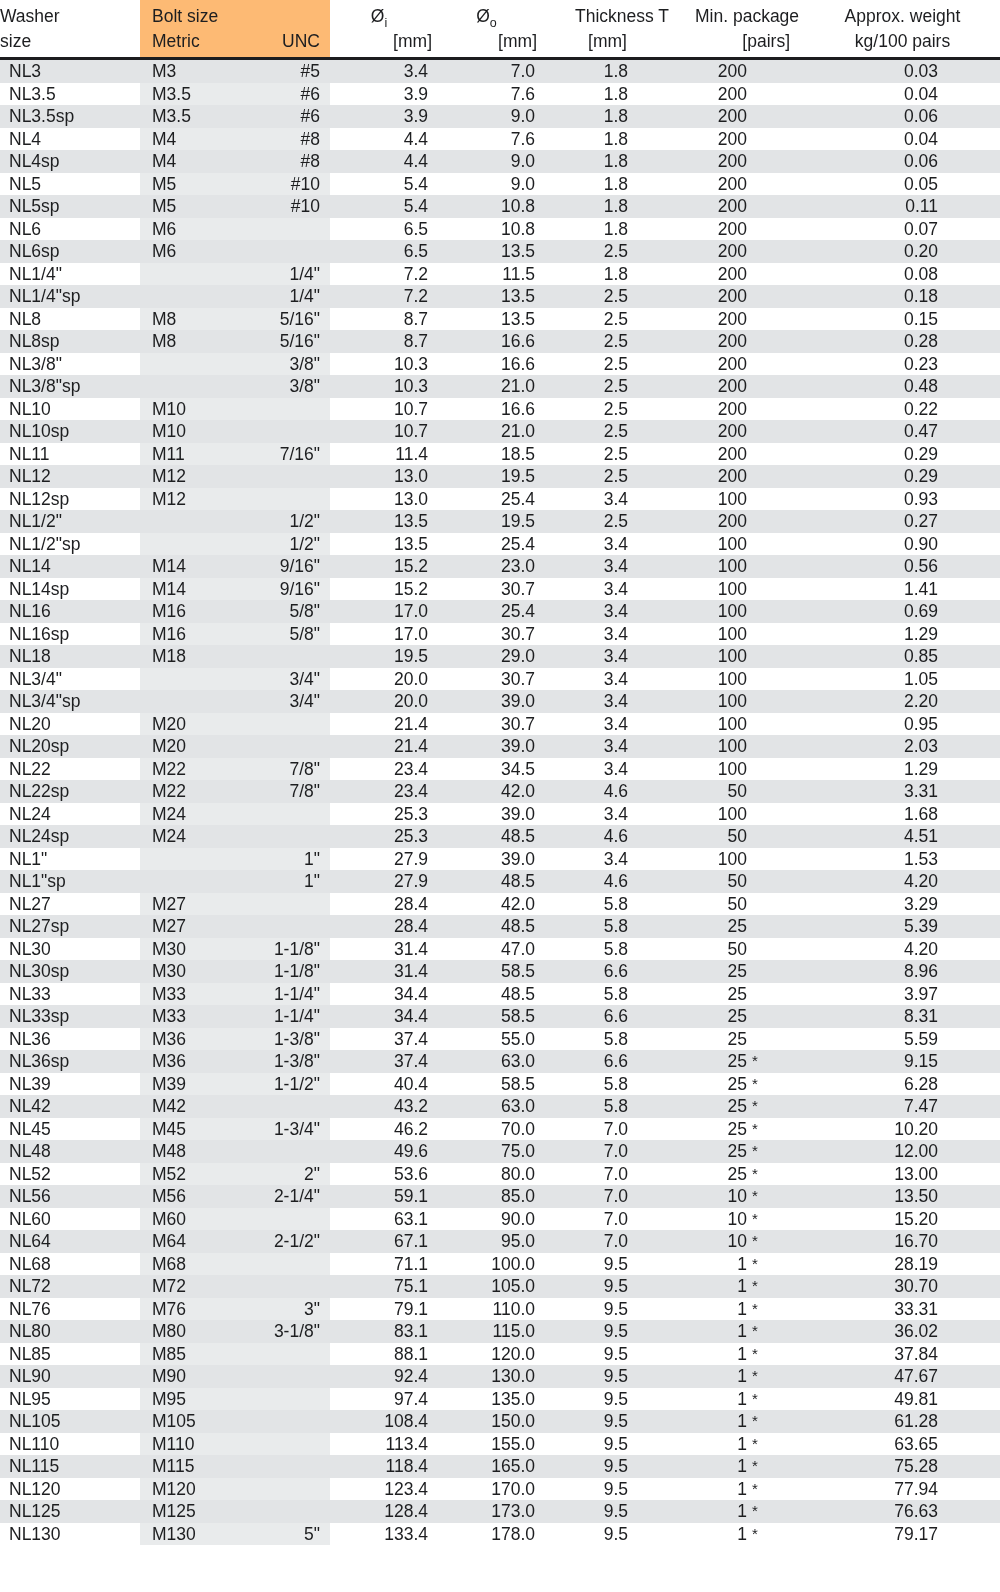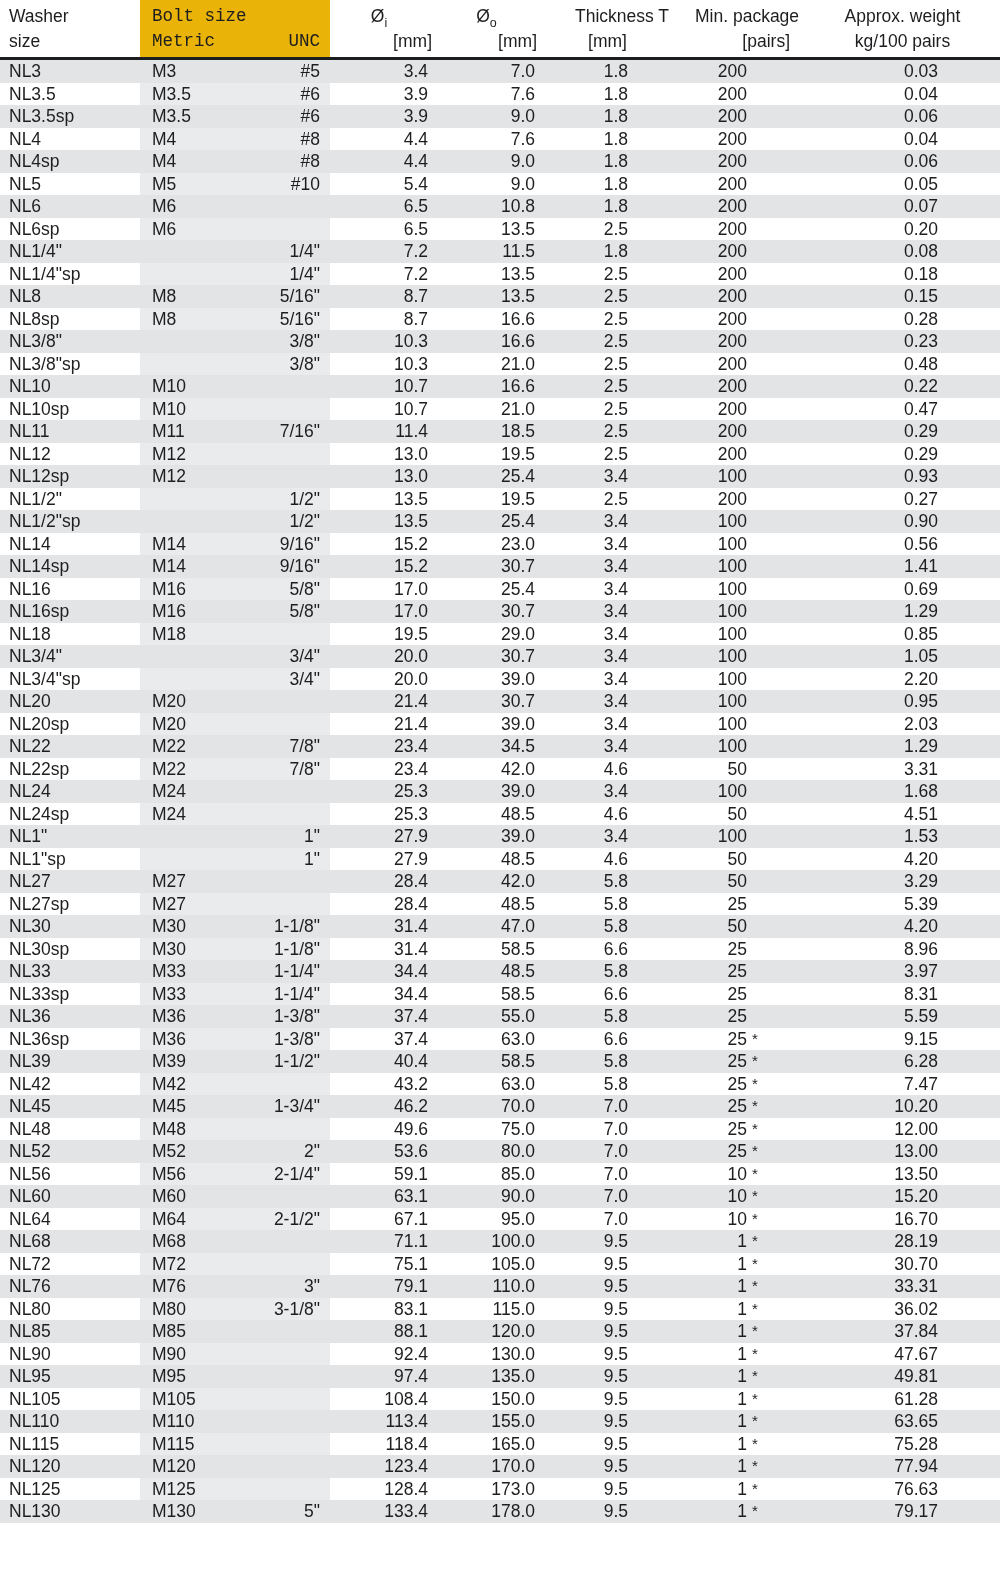--- a/index.html
+++ b/index.html
@@ -27,22 +27,22 @@
   thead th {
     vertical-align: top;
     font-weight: normal;
     font-size: 17.5px;
     line-height: 25px;
     padding: 4px 0 3px 0;
     border-bottom: 3px solid #1c1d1f;
     text-align: left;
     white-space: nowrap;
   }
-  thead th.h-washer { padding-left: 9px; }
-  thead th.h-bolt   { background: #eab308; font-family: Liberation Mono, monospace; }
+  thead th.h-washer { }
+  thead th.h-bolt   { background: #fdba74; }
   thead th.h-bolt .bolt-l1 { padding-left: 12px; }
   thead th.h-bolt .bolt-l2 {
     display: flex;
     justify-content: space-between;
     padding-left: 12px;
     padding-right: 10px;
   }
   thead th.h-di, thead th.h-do { text-align: right; padding-right: 8px; }
   thead th.h-di .dia, thead th.h-do .dia { padding-right: 4px; text-align: center; }
   .dia sub { font-size: 12.5px; line-height: 0; }
@@ -184,20 +184,30 @@
     <td class="td-washer">NL5</td>
     <td class="td-metric bolt-cell">M5</td>
     <td class="td-unc bolt-cell">#10</td>
     <td class="td-di">5.4</td>
     <td class="td-do">9.0</td>
     <td class="td-t">1.8</td>
     <td class="td-pkg"><span class="pkg-num">200</span><span class="pkg-star"></span></td>
     <td class="td-wt">0.05</td>
   </tr>
       <tr>
+    <td class="td-washer">NL5sp</td>
+    <td class="td-metric bolt-cell">M5</td>
+    <td class="td-unc bolt-cell">#10</td>
+    <td class="td-di">5.4</td>
+    <td class="td-do">10.8</td>
+    <td class="td-t">1.8</td>
+    <td class="td-pkg"><span class="pkg-num">200</span><span class="pkg-star"></span></td>
+    <td class="td-wt">0.11</td>
+  </tr>
+      <tr>
     <td class="td-washer">NL6</td>
     <td class="td-metric bolt-cell">M6</td>
     <td class="td-unc bolt-cell"></td>
     <td class="td-di">6.5</td>
     <td class="td-do">10.8</td>
     <td class="td-t">1.8</td>
     <td class="td-pkg"><span class="pkg-num">200</span><span class="pkg-star"></span></td>
     <td class="td-wt">0.07</td>
   </tr>
       <tr>

